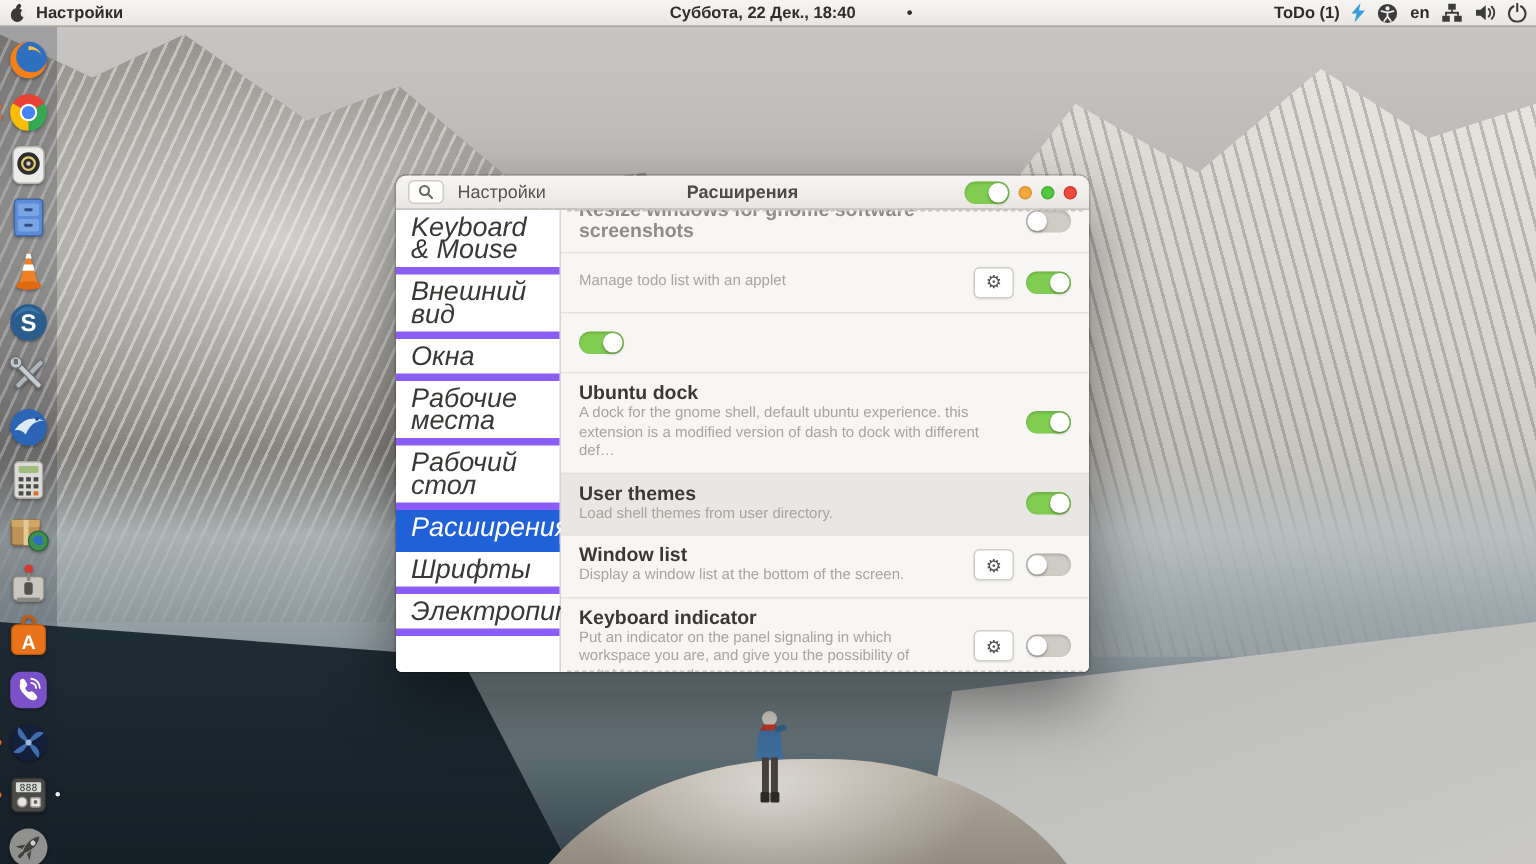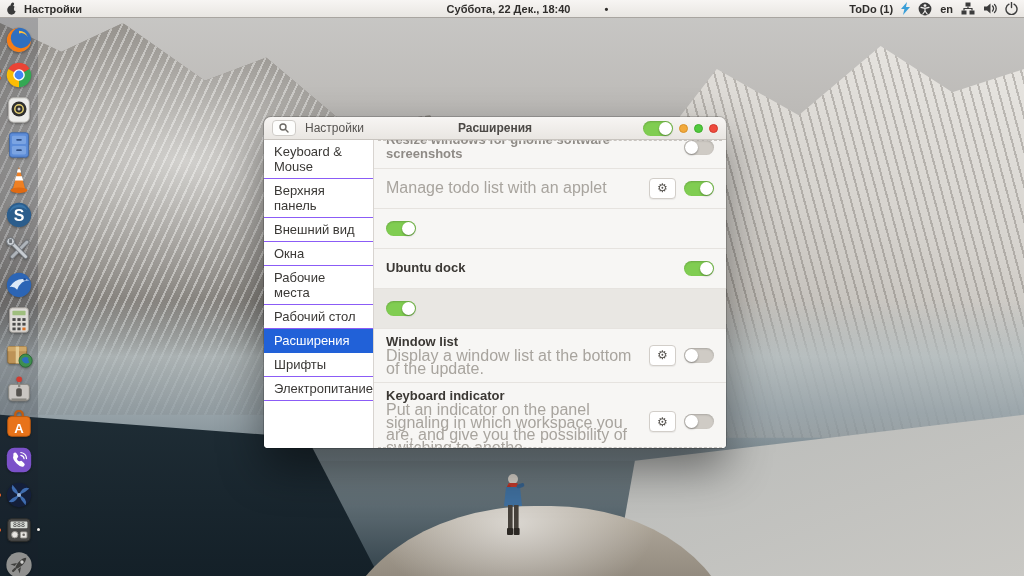--- a/index.html
+++ b/index.html
@@ -69,37 +69,37 @@
   .page-title { position:absolute; left:0; right:0; text-align:center; font-size:12px;
     font-weight:700; color:#4c4946; pointer-events:none; }
   .tb-end { margin-left:auto; display:flex; align-items:center; gap:6px; z-index:1; }
   .wc { width:9px; height:9px; border-radius:50%; cursor:pointer; }
   .wc.min { background:#f2a93b; border:1px solid #d9922c; }
   .wc.max { background:#52c93e; border:1px solid #3fae2e; }
   .wc.close { background:#ef4a3c; border:1px solid #d13a2e; }
 
   .win-body { display:flex; height:308px; background:#fff; }
   .sidebar { width:110px; background:#ffffff; border-right:1px solid #d8d4d0; }
-  .side-item { padding:4px 10px; font-size:13px; line-height:15px; color:#3a3835;
-    border-bottom:1px solid #8b5cf6; cursor:pointer; }
+  .side-item { padding:4px 10px; font-size:18px; line-height:15px; color:#3a3835;
+    border-bottom:5px solid #8b5cf6; cursor:pointer;font-style:italic; }
   .side-item.selected { background:#2161d8; color:#ffffff; border-bottom-color:#2161d8; }
 
   .main { flex:1; background:#f7f6f4; position:relative; overflow:hidden; }
   .main::before, .main::after { content:""; position:absolute; left:4px; right:4px;
     border-top:1px dashed #c9c5c0; z-index:3; }
   .main::before { top:0; } .main::after { bottom:0; }
 
   .ext-row { display:flex; align-items:center; padding:6px 12px 7px 12px;
     border-bottom:1px solid #e6e3df; min-height:40px; }
   .ext-row.highlight { background:#e9e7e3; }
   .ext-row.partial { margin-top:-13px; min-height:36px; }
   .ext-row.partial .ext-title { color:#8f8b86; font-weight:700; }
   .ext-text { flex:1; min-width:0; padding-right:10px; }
   .ext-title { font-size:13px; line-height:14px; font-weight:700; color:#3b3834; }
-  .ext-sub { font-size:16px; line-height:12.5px; color:#a8a49e; margin-top:1px; }
+  .ext-sub { font-size:10px; line-height:12.5px; color:#a8a49e; margin-top:1px; }
   .ext-controls { display:flex; align-items:center; gap:8px; flex:0 0 auto; }
   .gear { width:27px; height:21px; background:#fff; border:1px solid #d2cec9; border-radius:4px;
     font-size:12px; line-height:1; color:#585551; cursor:pointer;
     display:flex; align-items:center; justify-content:center; box-shadow:0 1px 1px rgba(0,0,0,.06); }
   .toggle { width:30px; height:15px; border-radius:8px; background:#cfcbc5; position:relative;
     display:inline-block; cursor:pointer; box-shadow:inset 0 1px 2px rgba(0,0,0,.18); flex:0 0 auto; }
   .toggle .knob { position:absolute; top:1px; left:1px; width:13px; height:13px; border-radius:50%;
     background:#fff; box-shadow:0 1px 2px rgba(0,0,0,.35); }
   .toggle.on { background:#80cd51; }
   .toggle.on .knob { left:auto; right:1px; }
@@ -350,21 +350,20 @@
           <span class="knob"></span>
         </span>
       <span class="wc min"></span>
       <span class="wc max"></span>
       <span class="wc close"></span>
     </div>
   </div>
   <div class="win-body">
     <div class="sidebar">
       <div class="side-item"><span>Keyboard &amp; Mouse</span></div>
-      <div class="side-item"><span>Верхняя панель</span></div>
       <div class="side-item"><span>Внешний вид</span></div>
       <div class="side-item"><span>Окна</span></div>
       <div class="side-item"><span>Рабочие места</span></div>
       <div class="side-item"><span>Рабочий стол</span></div>
       <div class="side-item selected"><span>Расширения</span></div>
       <div class="side-item"><span>Шрифты</span></div>
       <div class="side-item"><span>Электропитание</span></div>
     </div>
     <div class="main">
 
@@ -399,42 +398,47 @@
 
           <span class="toggle on">
               <span class="knob"></span>
             </span>
         </div>
       </div>
 
       <div class="ext-row">
         <div class="ext-text">
           <div class="ext-title">Ubuntu dock</div>
+          <div class="ext-sub">A dock for the gnome shell, default ubuntu experience. this extension is a modified version of dash to dock with different def…</div>
         </div>
         <div class="ext-controls">
 
           <span class="toggle on">
               <span class="knob"></span>
             </span>
         </div>
       </div>
 
       <div class="ext-row highlight">
+        <div class="ext-text">
+          <div class="ext-title">User themes</div>
+          <div class="ext-sub">Load shell themes from user directory.</div>
+        </div>
         <div class="ext-controls">
 
           <span class="toggle on">
               <span class="knob"></span>
             </span>
         </div>
       </div>
 
       <div class="ext-row">
         <div class="ext-text">
           <div class="ext-title">Window list</div>
-          <div class="ext-sub">Display a window list at the bottom of the update.</div>
+          <div class="ext-sub">Display a window list at the bottom of the screen.</div>
         </div>
         <div class="ext-controls">
           <button class="gear">
               <span>⚙</span>
             </button>
           <span class="toggle">
               <span class="knob"></span>
             </span>
         </div>
       </div>

